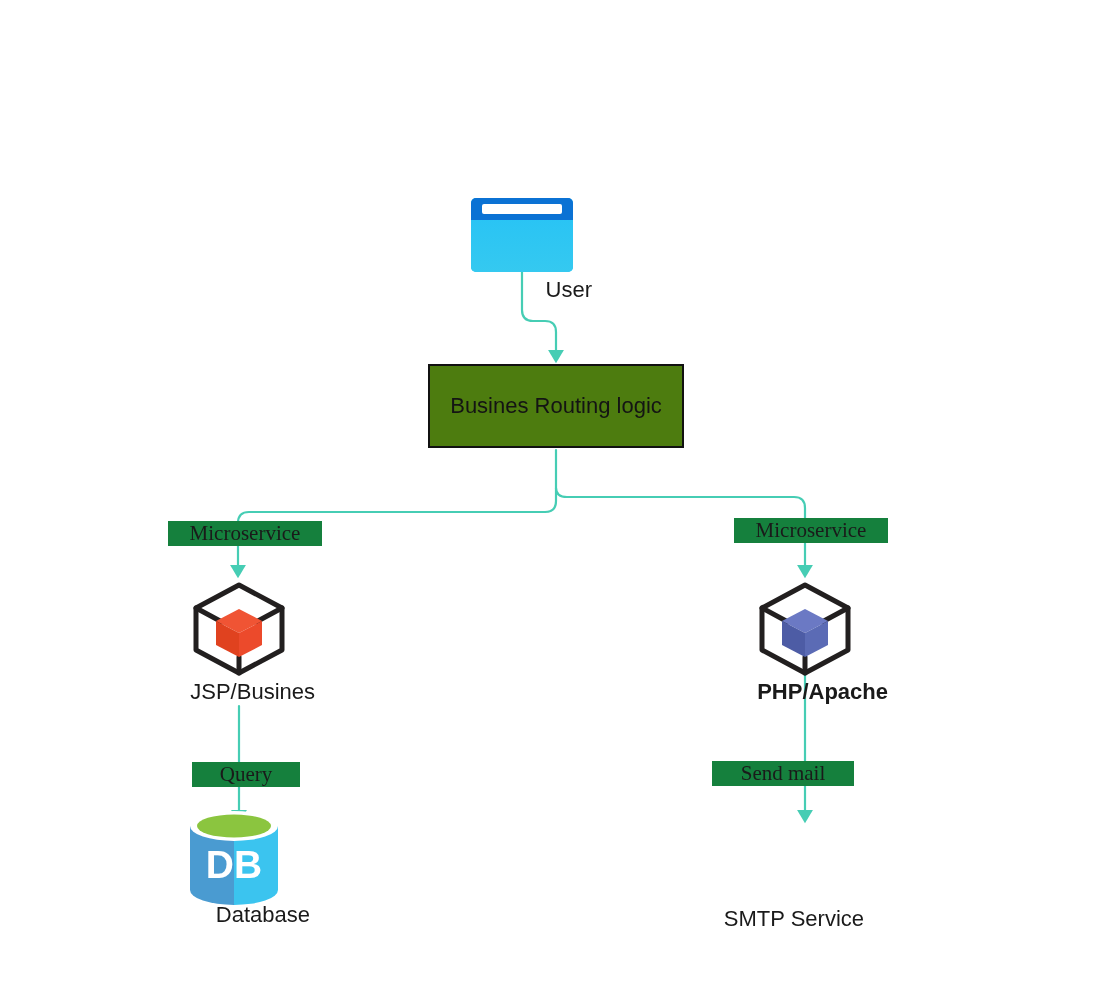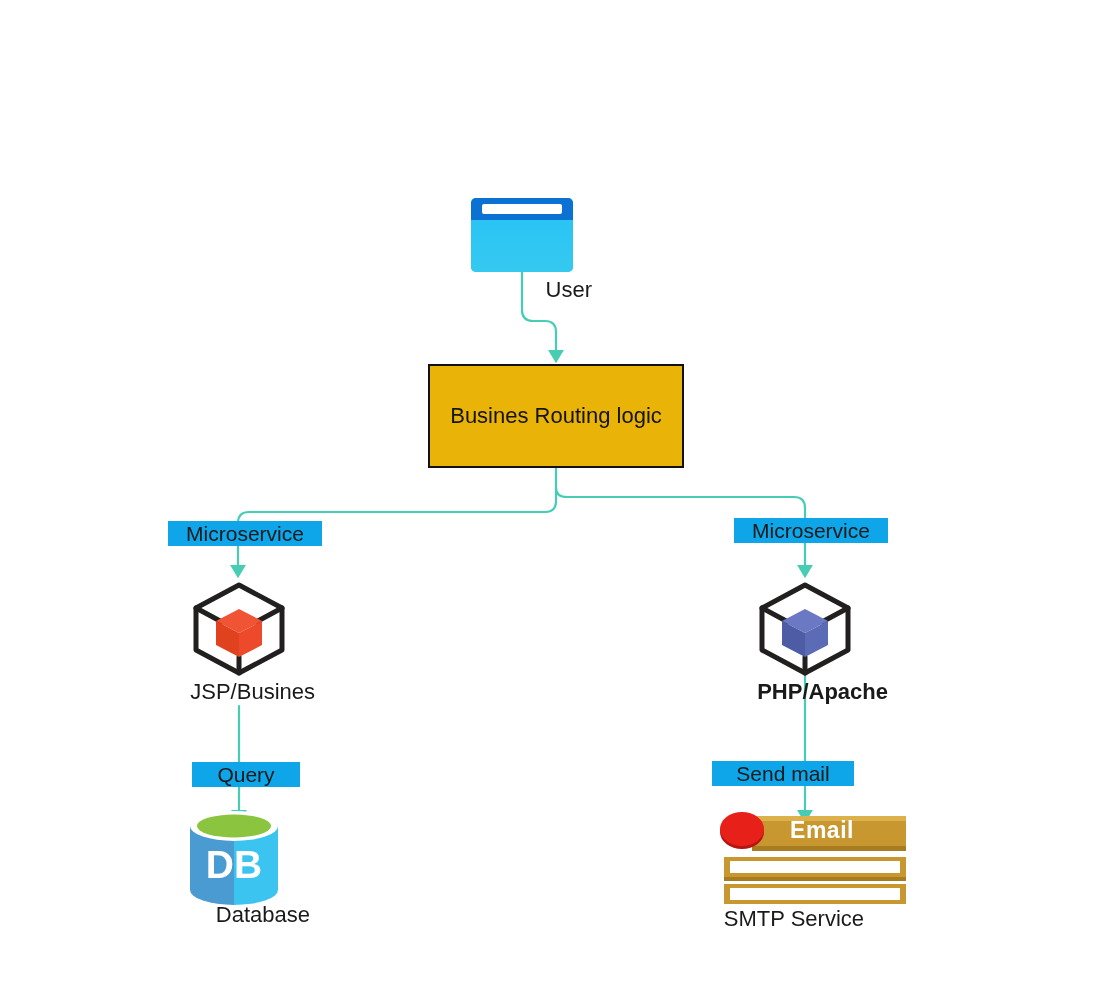--- a/index.html
+++ b/index.html
@@ -33,23 +33,24 @@
     text-align: right;
     white-space: nowrap;
     line-height: 1;
   }
   .edge-label {
     position: absolute;
     font-size: 21px;
     color: #1a1a1a;
     text-align: center;
     white-space: nowrap;
-    background: #0ea5e9;
+    background: #15803d;
     padding: 2px 6px;
     line-height: 1;
+    font-family: Liberation Serif, serif;
   }
 
   
   .browser-icon {
     position: absolute;
     left: 471px;
     top: 198px;
     width: 102px;
     height: 74px;
     border-radius: 5px;
@@ -73,23 +74,23 @@
     height: 52px;
     background: linear-gradient(180deg, #2ac4f4 0%, #35c9f0 100%);
   }
 
   
   .process-box {
     position: absolute;
     left: 428px;
     top: 364px;
     width: 256px;
-    height: 104px;
+    height: 84px;
     border: 2px solid #111111;
-    background: #eab308;
+    background: #4d7c0f;
     display: flex;
     align-items: center;
     justify-content: center;
     box-sizing: border-box;
   }
   .process-box span {
     font-size: 22px;
     color: #141414;
   }
 
@@ -217,36 +218,15 @@
     <path d="M90,16 L90,80 A44,15 0 0,1 46,95 L46,16 Z" fill="#3bc4ef"></path>
 
     <ellipse cx="46" cy="16" rx="44" ry="15" fill="#ffffff"></ellipse>
 
     <ellipse cx="46" cy="16" rx="37" ry="11.5" fill="#8bc53f"></ellipse>
 
     <text x="46" y="68" text-anchor="middle" font-family="Liberation Sans, sans-serif" font-size="39" font-weight="bold" fill="#ffffff">DB</text>
   </svg>
   <div class="node-label" style="left:158px; top:904px; width:152px;">Database</div>
 
-  <div class="smtp-icon" style="left:710px; top:808px;">
-    <svg viewBox="0 0 200 96" width="200" height="96" xmlns="http://www.w3.org/2000/svg">
-
-      <path d="M42,8 L196,8 L196,38 L42,38 L50,23 Z" fill="#c8972f"></path>
-      <path d="M42,8 L196,8 L196,13 L42,13 L47,11 Z" fill="#dcb04a"></path>
-      <path d="M42,38 L196,38 L196,43 L42,43 Z" fill="#a87c20"></path>
-
-      <rect x="14" y="49" width="182" height="20" fill="#c8972f"></rect>
-      <rect x="20" y="53" width="170" height="12" fill="#ffffff"></rect>
-      <rect x="14" y="69" width="182" height="4" fill="#a87c20"></rect>
-
-      <rect x="14" y="76" width="182" height="20" fill="#c8972f"></rect>
-      <rect x="20" y="80" width="170" height="12" fill="#ffffff"></rect>
-
-      <ellipse cx="32" cy="24" rx="22" ry="17" fill="#b51510"></ellipse>
-      <ellipse cx="32" cy="21" rx="22" ry="17" fill="#e8201a"></ellipse>
-    </svg>
-    <div class="smtp-label-text">
-      <span>Email</span>
-    </div>
-  </div>
   <div class="node-label" style="left:708px; top:908px; width:156px;">SMTP Service</div>
 
 </div>
 
 </body></html>

